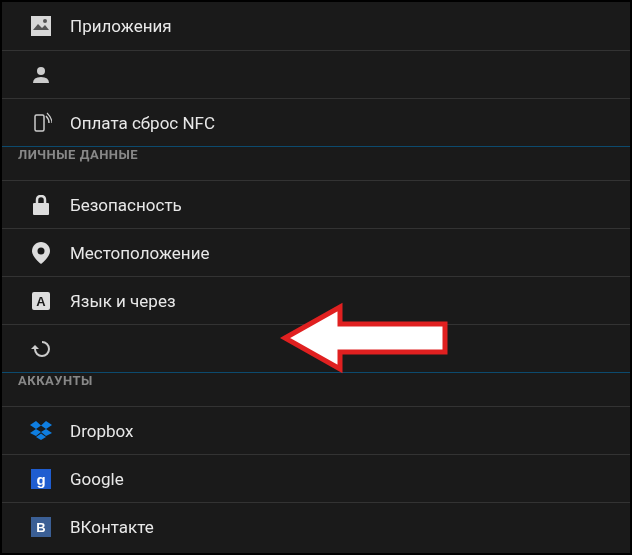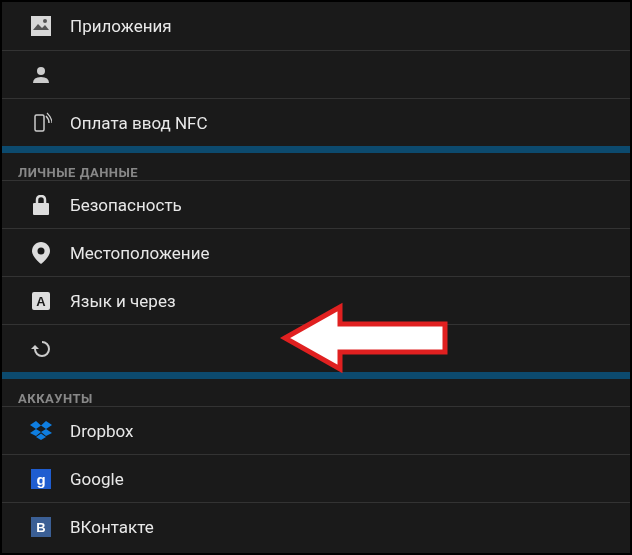--- a/index.html
+++ b/index.html
@@ -35,23 +35,23 @@
       justify-content: center;
     }
     .settings-item .label {
       color: #e8e8e8;
       font-size: 17px;
       font-weight: 400;
     }
     .section-header {
       height: 34px;
       display: flex;
-      align-items: flex-end;
+      align-items: flex-start;
       padding-left: 16px;
-      border-top: 7px solid #0c4a6e;
+      border-top: 1px solid #0c4a6e;
     }
     .section-header .label {
       color: #888;
       font-size: 13px;
       font-weight: 700;
       letter-spacing: 0.5px;
     }
     .icon svg { display: block; }
     .arrow-annotation {
       position: absolute;
@@ -86,21 +86,21 @@
   </div>
 
   <div class="settings-item">
     <span class="icon">
       <svg width="22" height="22" viewBox="0 0 22 22">
         <rect x="5" y="3" width="9" height="16" rx="1.5" fill="none" stroke="#ccc" stroke-width="1.5"></rect>
         <path d="M16 4 Q19 7 19 11" fill="none" stroke="#ccc" stroke-width="1.5"></path>
         <path d="M17 1 Q22 6 22 11" fill="none" stroke="#ccc" stroke-width="1.2"></path>
       </svg>
     </span>
-    <span class="label">Оплата ввод NFC</span>
+    <span class="label">Оплата сброс NFC</span>
   </div>
 
   <div class="section-header">
     <span class="label">ЛИЧНЫЕ ДАННЫЕ</span>
   </div>
 
   <div class="settings-item">
     <span class="icon">
       <svg width="16" height="20" viewBox="0 0 16 20">
         <rect x="0" y="8" width="16" height="12" rx="1" fill="#ddd"></rect>

